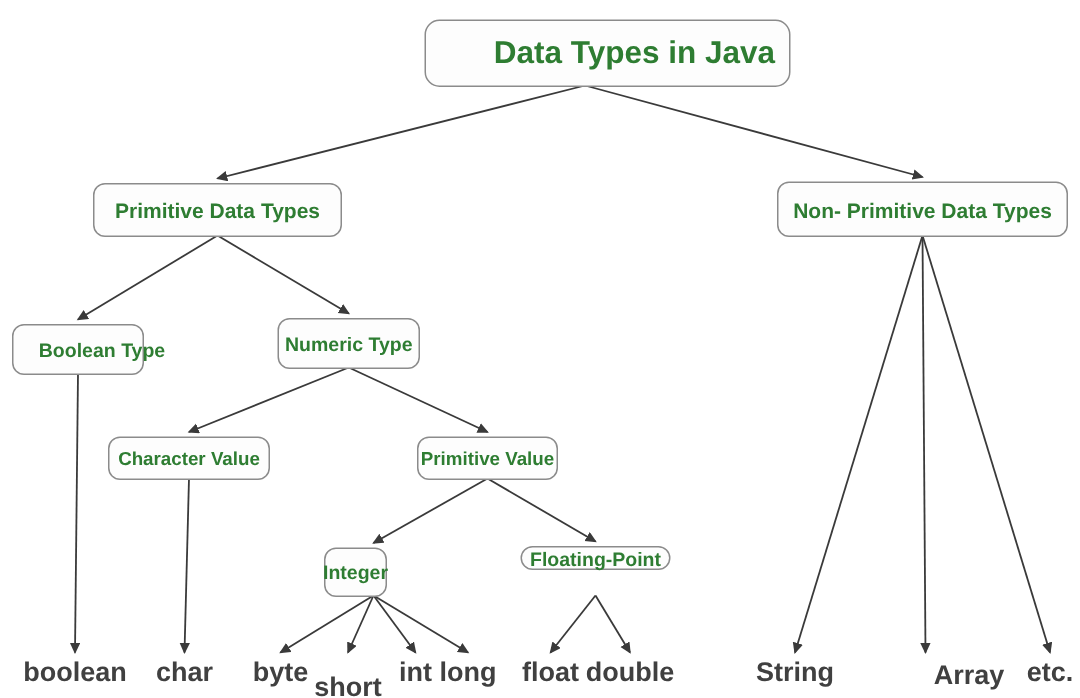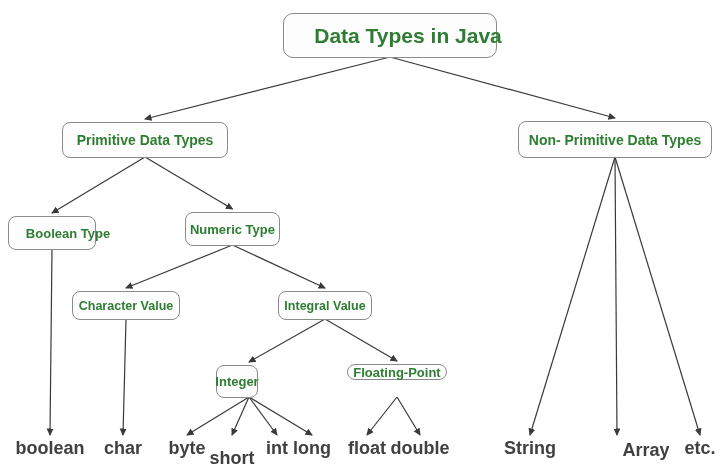--- a/index.html
+++ b/index.html
@@ -39,21 +39,21 @@
   .leaf {
     position: absolute;
     transform: translateX(-50%);
     color: #404040;
     font-weight: bold;
     font-size: 18px;
     white-space: nowrap;
     z-index: 2;
   }
   
-  #n-title           { left: 283px; top: 13px;  width: 214px; height: 45px; padding-left: 36px; }
+  #n-title           { left: 283px; top: 13px;  width: 244px; height: 45px; padding-left: 36px; }
   #n-primitive       { left: 62px;  top: 122px; width: 166px; height: 36px; font-size: 14px; }
   #n-non-primitive   { left: 518px; top: 121px; width: 194px; height: 37px; font-size: 14px; }
   #n-boolean-type    { left: 8px;   top: 216px; width: 88px;  height: 34px; font-size: 13px; padding-left: 32px; }
   #n-numeric-type    { left: 185px; top: 212px; width: 95px;  height: 34px; font-size: 13px; }
   #n-character-value { left: 72px;  top: 291px; width: 108px; height: 29px; font-size: 12.5px; }
   #n-integral-value  { left: 278px; top: 291px; width: 94px;  height: 29px; font-size: 12.5px; }
   #n-integer         { left: 216px; top: 365px; width: 42px;  height: 33px; font-size: 13px; }
   #n-floating-point  { left: 347px; top: 364px; width: 100px; height: 16px; font-size: 13px; }
   
   #l-boolean { left: 50px;  top: 438px; }
@@ -104,21 +104,21 @@
   <div class="node" id="n-primitive">Primitive Data Types</div>
 
   <div class="node" id="n-non-primitive">Non- Primitive Data Types</div>
 
   <div class="node" id="n-boolean-type">Boolean Type</div>
 
   <div class="node" id="n-numeric-type">Numeric Type</div>
 
   <div class="node" id="n-character-value">Character Value</div>
 
-  <div class="node" id="n-integral-value">Integral Value</div>
+  <div class="node" id="n-integral-value">Primitive Value</div>
 
   <div class="node" id="n-integer">Integer</div>
 
   <div class="node" id="n-floating-point">Floating-Point</div>
 
   <span class="leaf" id="l-boolean">boolean</span>
   <span class="leaf" id="l-char">char</span>
   <span class="leaf" id="l-byte">byte</span>
   <span class="leaf" id="l-short">short</span>
   <span class="leaf" id="l-int">int</span>

